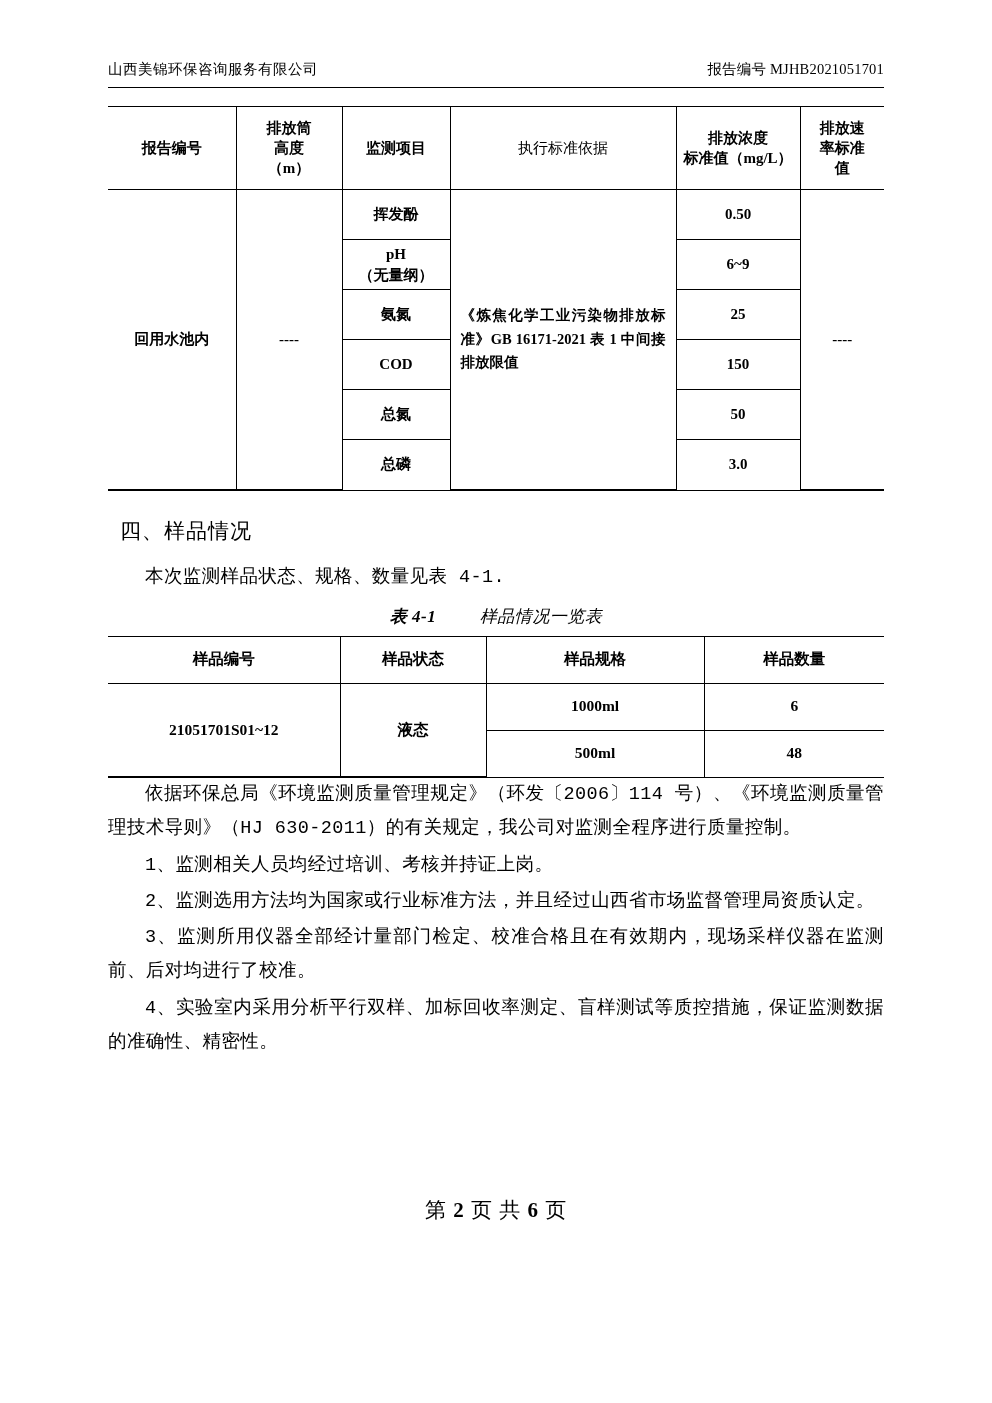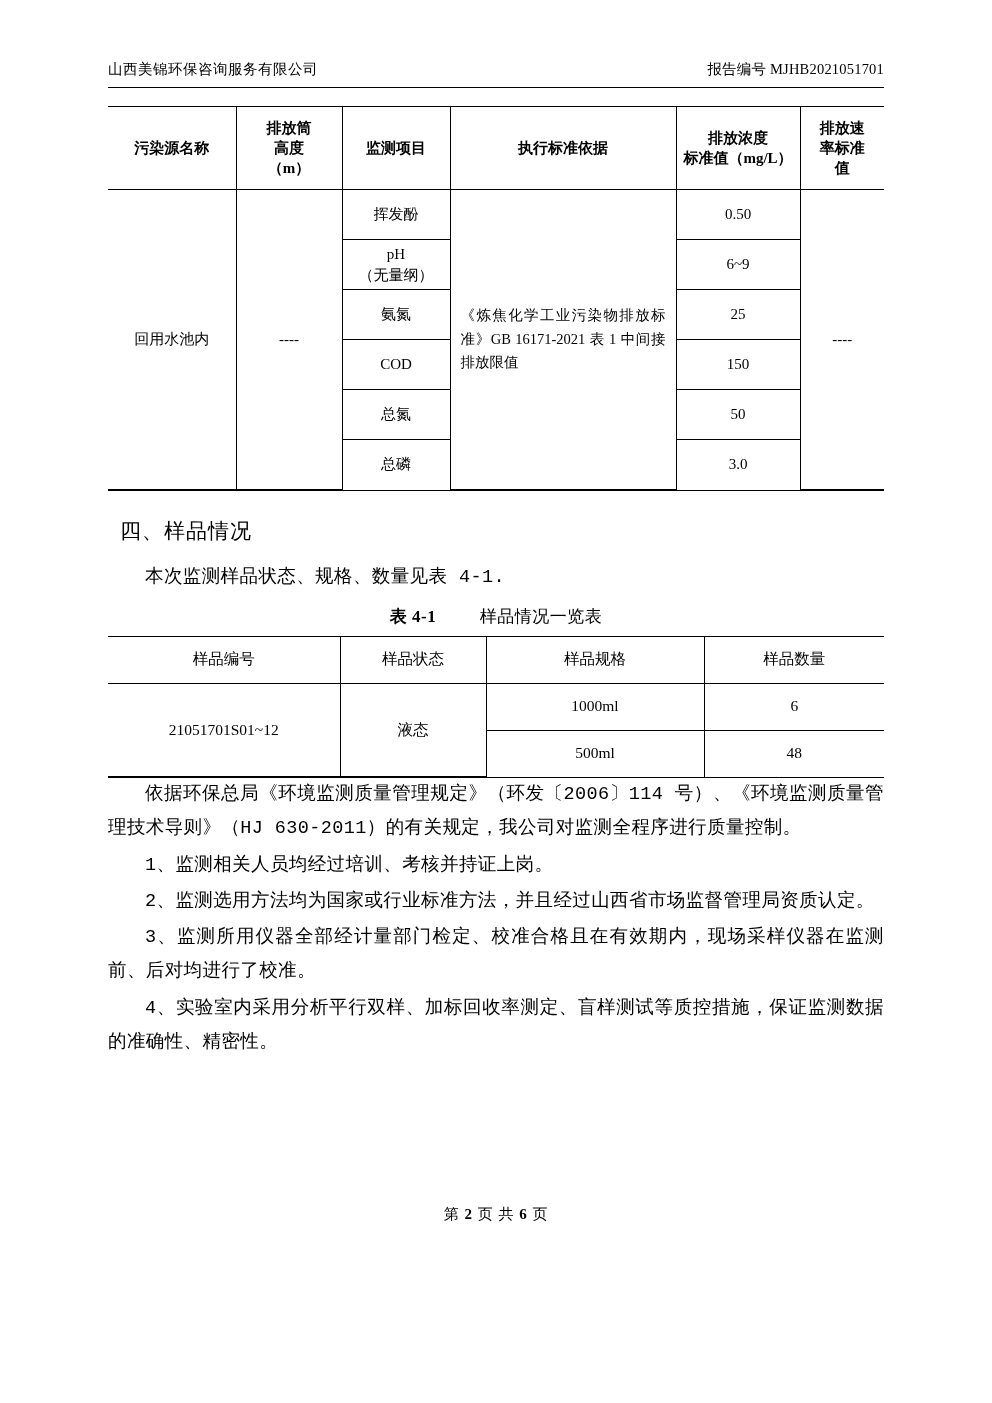--- a/index.html
+++ b/index.html
@@ -42,21 +42,21 @@
   
   table {
     border-collapse: collapse;
     width: 100%;
     table-layout: fixed;
   }
   table td, table th {
     border: 1px solid #000;
     text-align: center;
     vertical-align: middle;
-    font-weight: normal;
+    font-weight: bold;
     font-size: 15px;
     padding: 4px 3px;
     line-height: 1.35;
   }
   .tbl-wrap {
     border-top: 1.8px solid #000;
     border-bottom: 1.8px solid #000;
   }
   .tbl-wrap table td {
     border-left: 1px solid #000;
@@ -75,21 +75,21 @@
   }
   .tbl-wrap table td:last-child {
     border-right: none;
   }
   .head-row td {
     font-weight: bold;
     font-size: 15px;
     height: 74px;
   }
   .head-row td.thin {
-    font-weight: bold;
+    font-weight: normal;
   }
   .bold {
     font-weight: bold;
   }
   .std-cell {
     font-size: 14.5px;
     line-height: 1.6;
     padding: 6px 10px;
     text-align: justify;
     text-align-last: left;
@@ -115,20 +115,21 @@
     text-indent: 2em;
     text-align: justify;
     letter-spacing: 0.4px;
     font-family: Liberation Mono, monospace;
   }
   .tbl-caption {
     text-align: center;
     font-size: 17px;
     margin: 10px 0 8px 0;
     letter-spacing: 0.5px;
+    font-style: italic;
   }
   .tbl-caption .capnum {
     font-weight: bold;
   }
   .tbl-caption .capgap {
     display: inline-block;
     width: 34px;
   }
   .sample-tbl td {
     font-size: 15.5px;
@@ -138,21 +139,21 @@
     font-size: 15.5px;
     height: 38px;
   }
   
   .footer {
     position: absolute;
     left: 0;
     right: 0;
     bottom: 78px;
     text-align: center;
-    font-size: 15px;
+    font-size: 21px;
     letter-spacing: 1px;
   }
   .footer .bold {
     font-weight: bold;
   }
 </style>
 </head>
 <body>
 
 <div class="page">
@@ -168,21 +169,21 @@
       <colgroup>
         <col style="width:128px">
         <col style="width:106px">
         <col style="width:108px">
         <col style="width:226px">
         <col style="width:124px">
         <col style="width:84px">
       </colgroup>
       <tbody>
         <tr class="head-row">
-          <td>污染源名称</td>
+          <td>报告编号</td>
           <td>
             <div>排放筒</div>
             <div>高度</div>
             <div>（m）</div>
           </td>
           <td>监测项目</td>
           <td class="thin">执行标准依据</td>
           <td>
             <div>排放浓度</div>
             <div>标准值（mg/L）</div>

